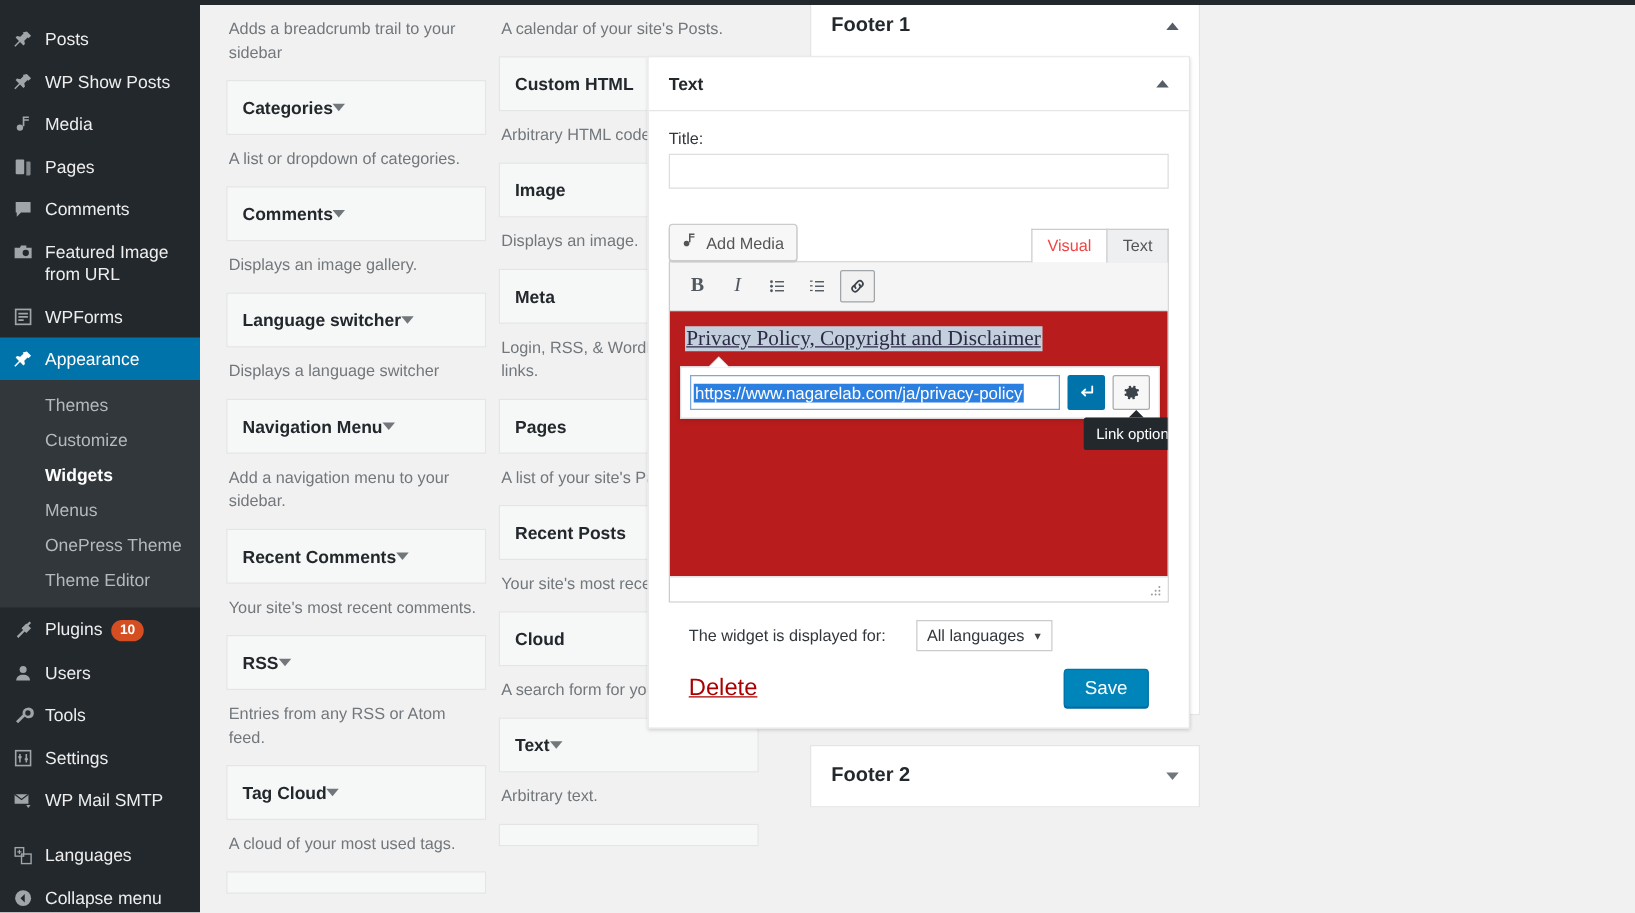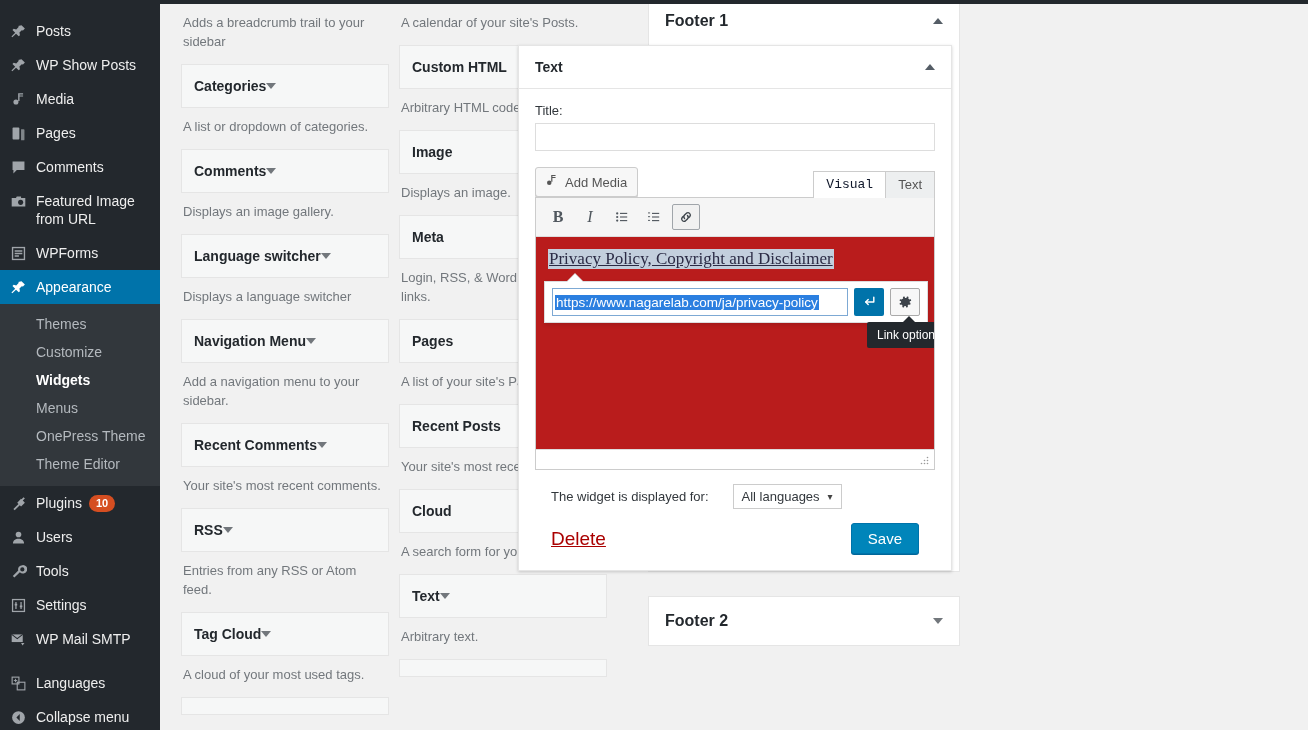--- a/index.html
+++ b/index.html
@@ -128,36 +128,36 @@
   }
   .tw-head .tw-title { font-size: 14px; font-weight: 600; color: #23282d; }
   .tw-body { padding: 14px 16px 0 16px; }
   .field-label { font-size: 13px; color: #32373c; margin-bottom: 5px; }
   .text-input {
     width: 100%; height: 28px; border: 1px solid #ddd; background: #fff;
     padding: 3px 8px; font-size: 14px; font-family: "Liberation Sans", sans-serif;
     color: #32373c; outline: none; border-radius: 0;
   }
   .media-row {
-    margin-top: 16px; display: flex; align-items: flex-end; justify-content: space-between;
+    margin-top: 28px; display: flex; align-items: flex-end; justify-content: space-between;
     position: relative;
   }
   .btn-media {
     display: inline-flex; align-items: center; gap: 6px;
     background: #f7f7f7; border: 1px solid #ccc; color: #555;
     border-radius: 3px; padding: 5px 10px 5px 8px; font-size: 13px;
     cursor: pointer; box-shadow: 0 1px 0 #ccc;
   }
   .tabs { display: flex; align-items: flex-end; }
   .tab {
     border: 1px solid #ccc; border-bottom: none;
     padding: 5px 12px 6px 12px; font-size: 13px; color: #555;
     background: #edeff0; cursor: pointer; position: relative; top: 1px;
   }
-  .tab.active { background: #fff; color: #0f172a; z-index: 2; font-family: Liberation Mono, monospace; }
+  .tab.active { background: #fff; color: #ef4444; z-index: 2; }
   .tab + .tab { margin-left: -1px; }
   .editor-wrap { border: 1px solid #ccc; margin-top: 0; background: #fff; }
   .editor-toolbar {
     background: #f5f5f5; border-bottom: 1px solid #ddd;
     padding: 6px 8px; display: flex; align-items: center; gap: 4px;
   }
   .tbtn {
     width: 28px; height: 26px; display: flex; align-items: center; justify-content: center;
     color: #50575e; font-size: 15px; cursor: pointer; border: 1px solid transparent;
     border-radius: 2px;

